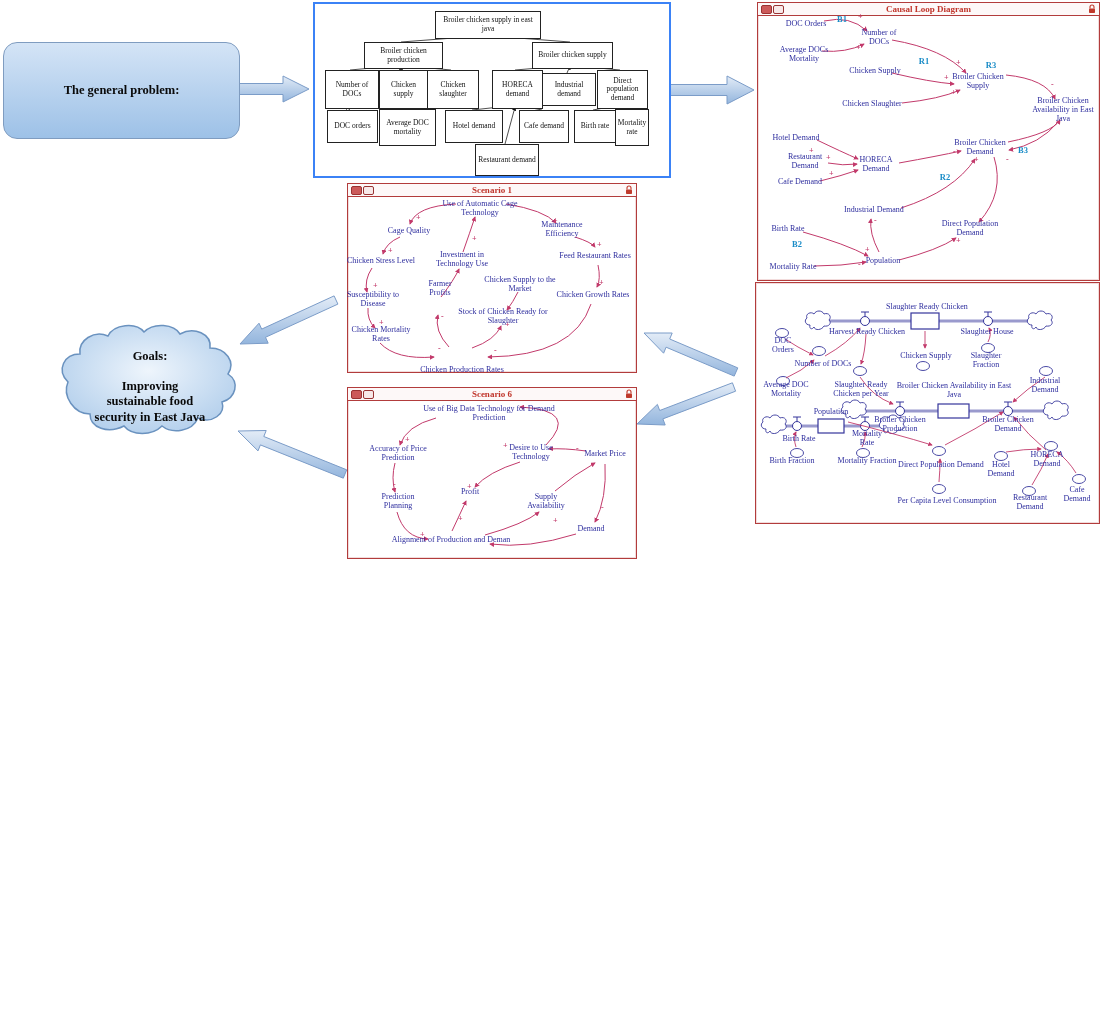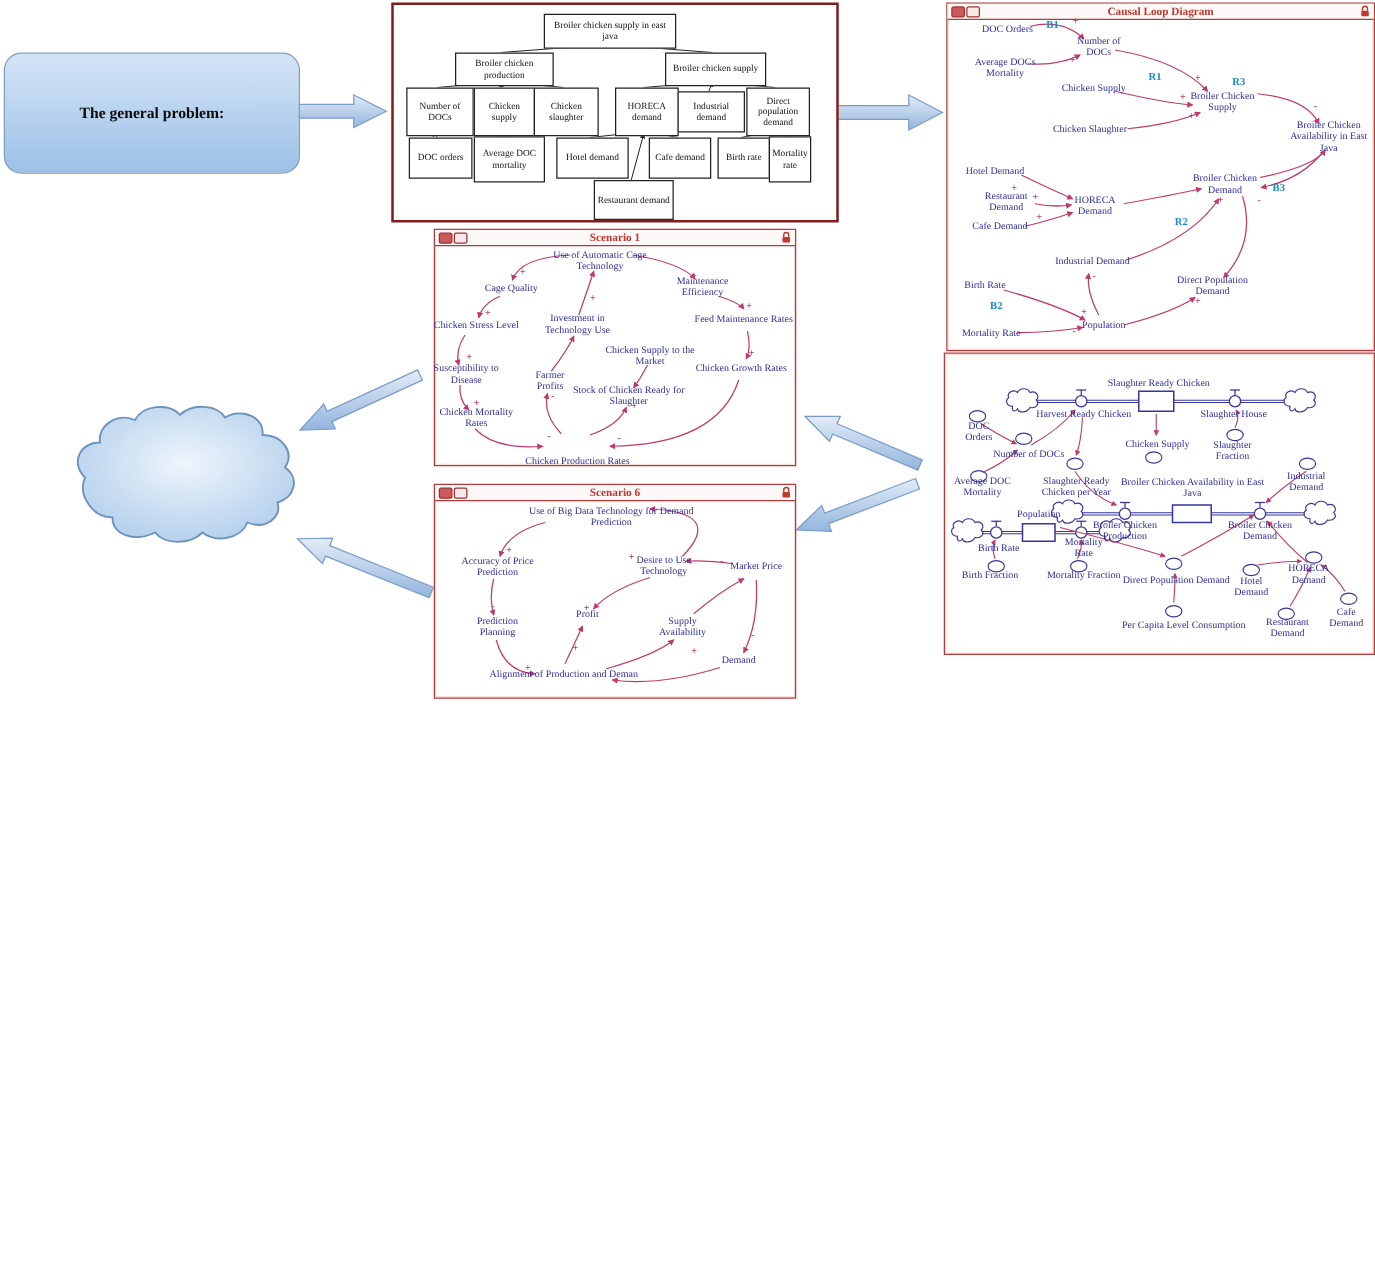--- a/index.html
+++ b/index.html
@@ -13,21 +13,21 @@
   .panel{position:absolute;background:#fff;border:1px solid #b23c3c;
          box-shadow:inset 0 0 0 1px #f2dcdc}
   .ptitle{position:absolute;left:0;right:0;top:0;height:12px;border-bottom:1px solid #b23c3c;
           background:#fdf8f8;font-size:9px;font-weight:bold;color:#c0362c;text-align:center;line-height:12px}
   .ticon{position:absolute;top:2px;width:9px;height:7px;border:1px solid #993333;border-radius:2px}
   .t1{left:3px;background:#cc5a5a}
   .t2{left:15px;background:#f7e9e9}
   .lock{position:absolute;right:3px;top:1px;width:8px;height:10px}
 
   
-  .hpanel{position:absolute;background:#fff;border:2px solid #7f1d1d}
+  .hpanel{position:absolute;background:#fff;border:2px solid #3b82f6}
   .hbox{position:absolute;border:1px solid #222;background:#fff;display:flex;align-items:center;
         justify-content:center;text-align:center;font-size:7.5px;line-height:1.15;color:#111;padding:1px}
 
   
   .n{position:absolute;transform:translate(-50%,-50%);text-align:center;font-size:8px;
      line-height:1.12;color:#2e2e9e}
   .loop{position:absolute;transform:translate(-50%,-50%);font-weight:bold;color:#1a8cc7;
         font-size:8.5px;font-family:"Liberation Serif",serif}
 
   
@@ -75,20 +75,24 @@
       <radialGradient id="cg" cx="0.5" cy="0.42" r="0.75">
         <stop offset="0" stop-color="#eef5fc"></stop>
           <stop offset="1" stop-color="#a5c6e8"></stop>
       </radialGradient>
     </defs>
     <path fill="url(#cg)" stroke="#6a92bf" stroke-width="1.5" d="M 20 60 C 8 48 16 32 32 32 C 30 18 46 8 60 14 C 66 2 88 0 96 10
          C 106 0 126 2 132 12 C 146 4 164 12 162 26 C 178 26 188 40 180 52
          C 192 60 188 76 174 80 C 178 92 164 102 150 96 C 144 110 124 112 114 104
          C 104 114 84 114 76 104 C 60 112 42 106 42 92 C 26 92 14 74 20 60 Z"></path>
   </svg>
+  <div class="gtext">
+    <div class="t">Goals:</div>
+    <div>Improving sustainable food security in East Java</div>
+  </div>
 
   <div class="hpanel" style="left:313px;top:2px;width:354px;height:172px">
     <svg width="354" height="172">
       <defs>
         <marker id="mh" viewBox="0 0 6 6" refX="5" refY="3" markerWidth="5.5" markerHeight="5.5" orient="auto">
           <path d="M0 0 L6 3 L0 6 Z" fill="#111"></path>
         </marker>
       </defs>
       <g stroke="#222" stroke-width="0.8" fill="none" marker-end="url(#mh)">
         <line x1="86" y1="38" x2="165" y2="32"></line>
@@ -379,23 +383,23 @@
         <text class="sign" x="146" y="169">-</text>
         <text class="sign" x="157" y="143">+</text>
         <text class="sign" x="93" y="135">-</text>
       </g>
     </svg>
     <div class="n" style="left:132px;top:25px;width:110px">Use of Automatic Cage Technology</div>
     <div class="n" style="left:61px;top:47px;width:80px">Cage Quality</div>
     <div class="n" style="left:214px;top:46px;width:70px">Maintenance Efficiency</div>
     <div class="n" style="left:33px;top:77px;width:70px">Chicken Stress Level</div>
     <div class="n" style="left:114px;top:76px;width:70px">Investment in Technology Use</div>
-    <div class="n" style="left:247px;top:72px;width:90px">Feed Maintenance Rates</div>
+    <div class="n" style="left:247px;top:72px;width:90px">Feed Restaurant Rates</div>
     <div class="n" style="left:25px;top:116px;width:56px">Susceptibility to Disease</div>
-    <div class="n" style="left:92px;top:121px;width:40px">Farmer Profits</div>
+    <div class="n" style="left:92px;top:105px;width:40px">Farmer Profits</div>
     <div class="n" style="left:172px;top:101px;width:80px">Chicken Supply to the Market</div>
     <div class="n" style="left:245px;top:111px;width:80px">Chicken Growth Rates</div>
     <div class="n" style="left:33px;top:151px;width:64px">Chicken Mortality Rates</div>
     <div class="n" style="left:155px;top:133px;width:90px">Stock of Chicken Ready for Slaughter</div>
     <div class="n" style="left:114px;top:186px;width:86px">Chicken Production Rates</div>
   </div>
 
   <div class="panel" style="left:347px;top:387px;width:288px;height:170px">
     <div class="ptitle">
       <span class="ticon t1"></span>

